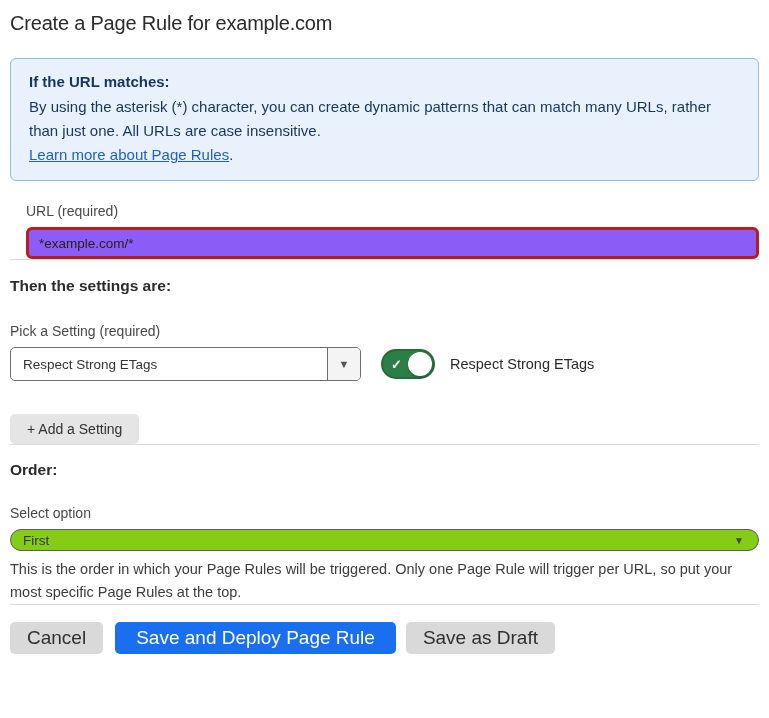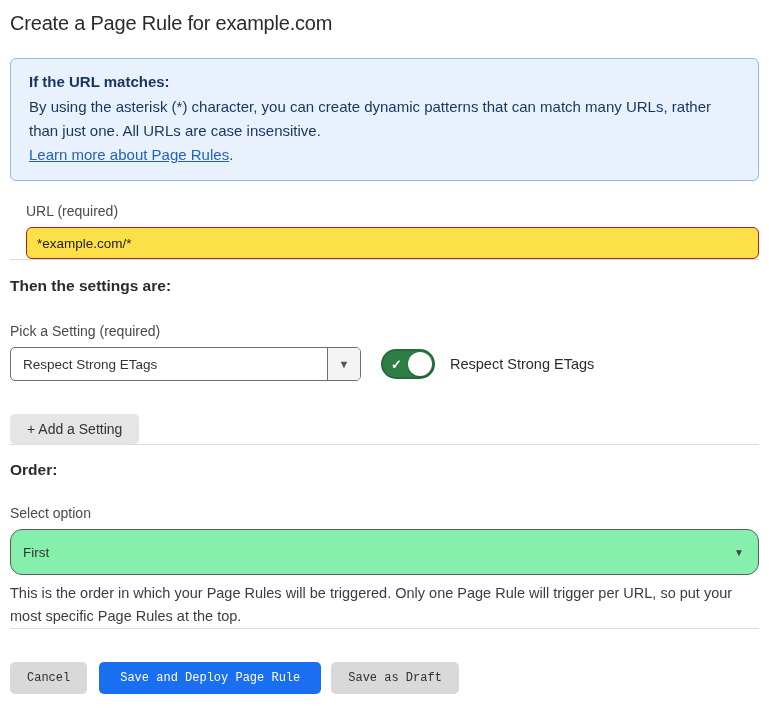--- a/index.html
+++ b/index.html
@@ -47,22 +47,22 @@
   .field-label {
     display: block;
     font-size: 14px;
     color: #494949;
     margin-bottom: 8px;
   }
   .url-section { margin-top: 22px; margin-left: 16px; }
   .url-input {
     width: 100%;
     height: 32px;
-    background: #fde047;
-    border: 1px solid #b91c1c;
+    background: #8b5cf6;
+    border: 3px solid #b91c1c;
     border-radius: 6px;
     padding: 0 10px;
     font-family: "Liberation Sans", sans-serif;
     font-size: 13.5px;
     color: #222222;
     outline: none;
   }
   hr.divider {
     border: none;
     border-top: 1px solid #dcdcdc;
@@ -167,24 +167,24 @@
     color: #333333;
     cursor: pointer;
   }
   .order-heading { margin-top: 16px; }
   .order-select-label { margin-top: 26px; }
   
   .order-select {
     display: flex;
     align-items: center;
     width: 100%;
-    height: 46px;
+    height: 22px;
     border: 1px solid #5d5d5d;
     border-radius: 12px;
-    background: #86efac;
+    background: #84cc16;
     padding: 0 14px 0 12px;
     cursor: pointer;
   }
   .order-select .select-value {
     flex: 1;
     font-size: 13.5px;
     color: #333333;
   }
   .order-select .select-chevron {
     font-size: 10px;
@@ -201,27 +201,26 @@
   .actions {
     display: flex;
     align-items: center;
     margin-top: 17px;
     gap: 10px;
   }
   .btn {
     height: 32px;
     border: none;
     border-radius: 5px;
-    font-family: Liberation Mono, monospace;
-    font-size: 12px;
+    font-family: Liberation Sans, sans-serif;
+    font-size: 19px;
     cursor: pointer;
     display: inline-flex;
     align-items: center;
     justify-content: center;
-    margin-top: 16px;
   }
   .btn-gray {
     background: #d9d9d9;
     color: #2f2f2f;
     padding: 0 17px;
   }
   .btn-primary {
     background: #1a6ef0;
     color: #ffffff;
     padding: 0 21px;

